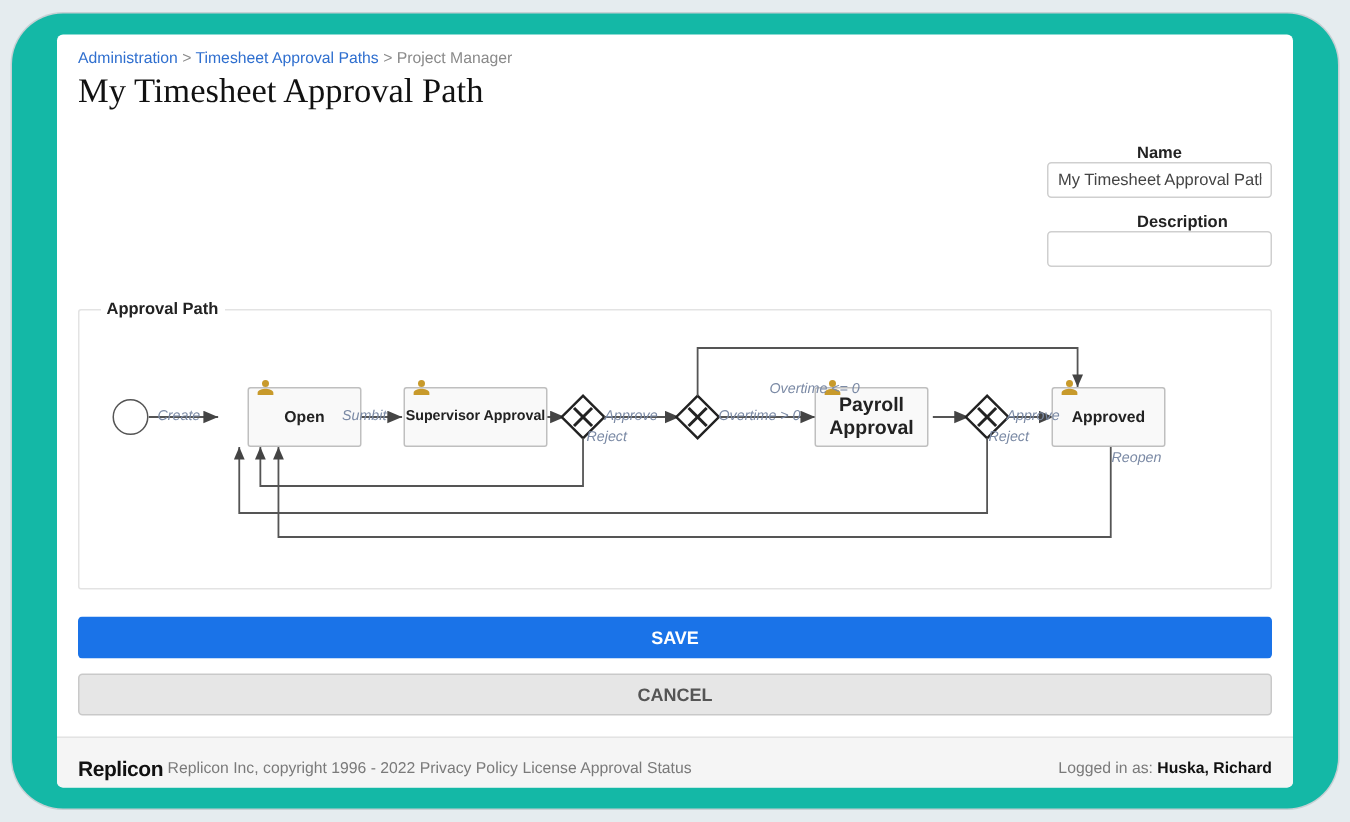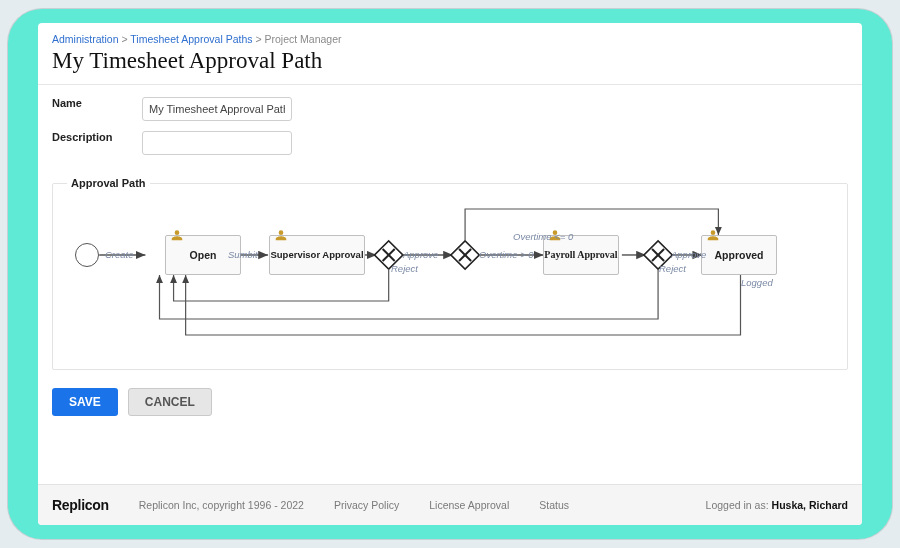--- a/index.html
+++ b/index.html
@@ -9,21 +9,21 @@
     display:flex;
     justify-content:center;
     align-items:center;
     height:548px;
     width:900px;
     overflow:hidden;
   }
   .tablet{
     width:884px;
     height:530px;
-    background:#5eead4;
+    background:#14b8a6;
     border-radius:34px;
     padding:14px 30px;
     box-shadow:0 0 0 1px #c7d0d4;
     position:relative;
   }
   .screen{
     width:100%;
     height:100%;
     background:#fff;
     border-radius:4px;
@@ -44,21 +44,21 @@
   h1{
     font-family:Georgia, 'Times New Roman', serif;
     font-weight:400;
     font-size:23px;
     color:#111;
     margin-top:3px;
     margin-bottom:10px;
   }
   .divider{height:1px;background:#e6e6e6;}
   .form-area{padding:12px 14px 6px 14px;}
-  .form-row{display:flex;align-items:flex-start;margin-bottom:10px;}
+  .form-row{display:flex;align-items:flex-end;margin-bottom:10px;flex-direction:column;}
   .form-label{width:90px;font-weight:bold;color:#222;font-size:11px;}
   .text-input{
     width:150px;height:24px;border:1px solid #cfcfcf;border-radius:3px;
     padding:0 6px;font-size:11px;color:#444;background:#fff;
   }
   .text-input::placeholder{color:#999;}
   fieldset.path-box{
     margin:6px 14px 4px 14px;
     border:1px solid #e3e3e3;
     border-radius:2px;
@@ -87,33 +87,33 @@
     position:absolute;top:-8px;left:4px;width:14px;height:14px;
     color:#c89a2b;
   }
   .start-circle{
     position:absolute;width:24px;height:24px;border:1.5px solid #555;border-radius:50%;
     background:#fff;
   }
   .flow-label{
     position:absolute;font-size:9.5px;color:#7b8aa5;font-style:italic;
   }
-  .btn-row{padding:14px;display:flex;gap:10px;}
+  .btn-row{padding:14px;display:flex;gap:10px;flex-direction:column;}
   .btn{
     height:28px;padding:0 16px;border-radius:3px;font-size:12px;font-weight:bold;
     cursor:pointer;border:1px solid transparent;
   }
   .btn-primary{background:#1a73e8;color:#fff;}
   .btn-secondary{background:#e6e6e6;color:#555;border-color:#c9c9c9;}
   .footer{
     margin-top:auto;
     background:#f5f5f5;
     border-top:1px solid #e3e3e3;
     padding:12px 14px;
-    display:flex;align-items:center;gap:30px;
+    display:flex;align-items:center;gap:3px;
     font-size:10.5px;color:#7a7a7a;
   }
   .brand{font-weight:800;color:#111;font-size:14px;letter-spacing:-0.3px;}
   .footer a{color:#7a7a7a;text-decoration:none;cursor:pointer;}
   .footer .spacer{flex:1;}
   .footer .user{color:#111;font-weight:bold;}
 </style>
 </head>
 <body>
 
@@ -205,21 +205,21 @@
           <span>Open</span>
         </div>
 
         <div class="node" style="left:206px;top:34px;width:96px;height:40px;font-size:9.5px;line-height:1.15;">
           <svg class="user-icon" viewBox="0 0 24 24">
               <path fill="currentColor" d="M12 12a4 4 0 1 0-4-4 4 4 0 0 0 4 4zm0 2c-3 0-9 1.5-9 4.5V21h18v-2.5c0-3-6-4.5-9-4.5z"></path>
             </svg>
           <span>Supervisor Approval</span>
         </div>
 
-        <div class="node" style="left:480px;top:34px;width:76px;height:40px;font-size:10px;line-height:1.15;font-family:Liberation Serif, serif;">
+        <div class="node" style="left:480px;top:34px;width:76px;height:40px;font-size:13px;line-height:1.15;">
           <svg class="user-icon" viewBox="0 0 24 24">
               <path fill="currentColor" d="M12 12a4 4 0 1 0-4-4 4 4 0 0 0 4 4zm0 2c-3 0-9 1.5-9 4.5V21h18v-2.5c0-3-6-4.5-9-4.5z"></path>
             </svg>
           <span>Payroll Approval</span>
         </div>
 
         <div class="node" style="left:638px;top:34px;width:76px;height:40px;justify-content:center;">
           <svg class="user-icon" viewBox="0 0 24 24">
               <path fill="currentColor" d="M12 12a4 4 0 1 0-4-4 4 4 0 0 0 4 4zm0 2c-3 0-9 1.5-9 4.5V21h18v-2.5c0-3-6-4.5-9-4.5z"></path>
             </svg>
@@ -227,21 +227,21 @@
         </div>
 
         <div class="flow-label" style="left:42px;top:48px;">Create</div>
         <div class="flow-label" style="left:165px;top:48px;">Sumbit</div>
         <div class="flow-label" style="left:340px;top:48px;">Approve</div>
         <div class="flow-label" style="left:328px;top:62px;">Reject</div>
         <div class="flow-label" style="left:406px;top:30px;margin-left:44px;">Overtime &lt;= 0</div>
         <div class="flow-label" style="left:416px;top:48px;">Overtime &gt; 0</div>
         <div class="flow-label" style="left:608px;top:48px;">Approve</div>
         <div class="flow-label" style="left:596px;top:62px;">Reject</div>
-        <div class="flow-label" style="left:678px;top:76px;">Logged</div>
+        <div class="flow-label" style="left:678px;top:76px;">Reopen</div>
       </div>
     </fieldset>
 
     <div class="btn-row">
       <button class="btn btn-primary">SAVE</button>
       <button class="btn btn-secondary">CANCEL</button>
     </div>
 
     <div class="footer">
       <span class="brand">Replicon</span>

